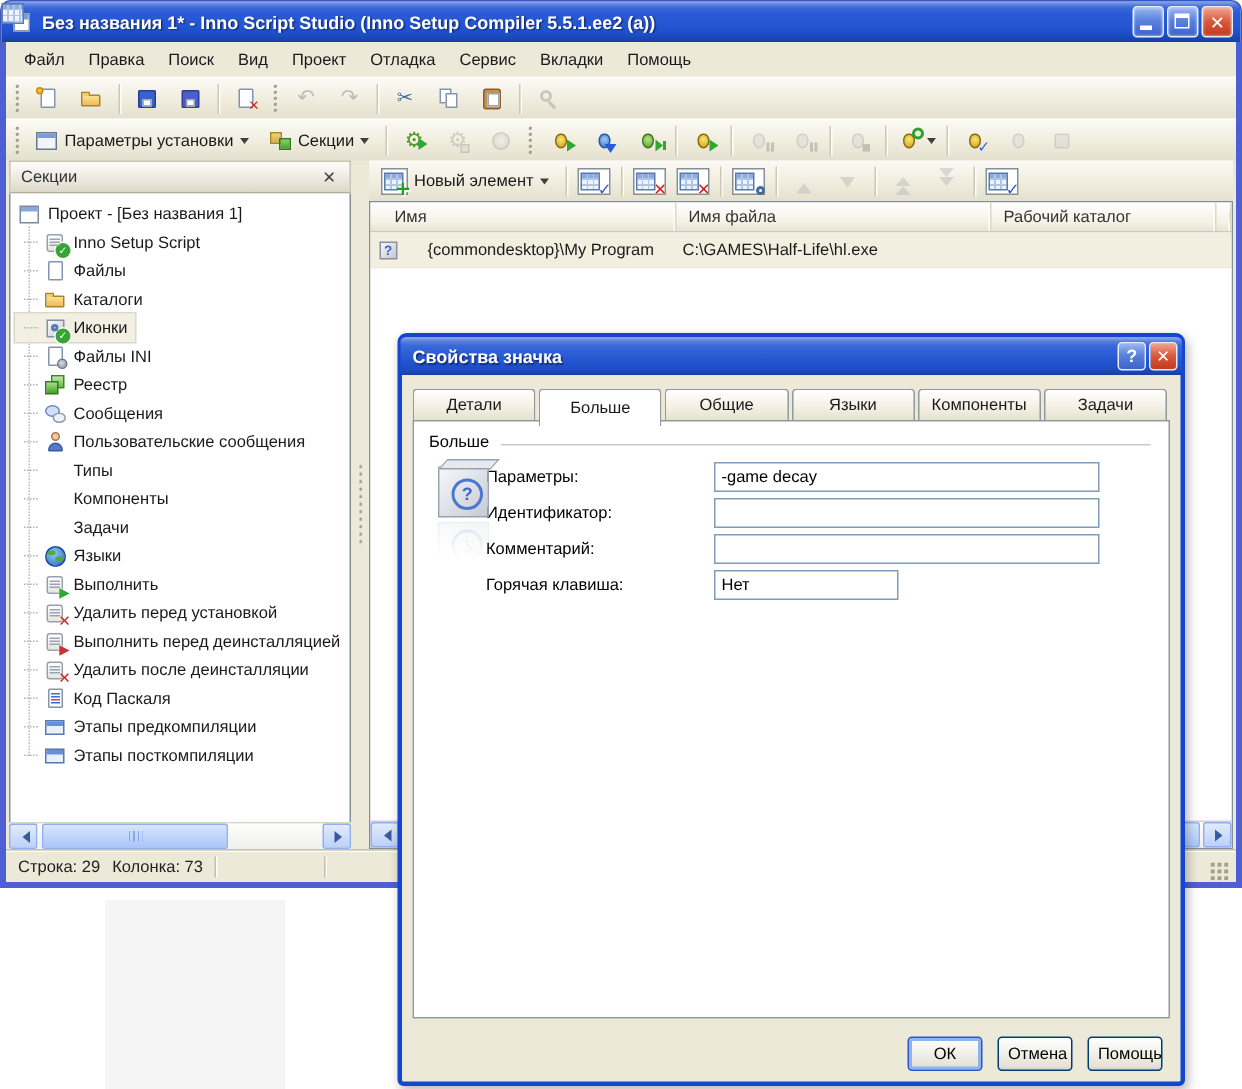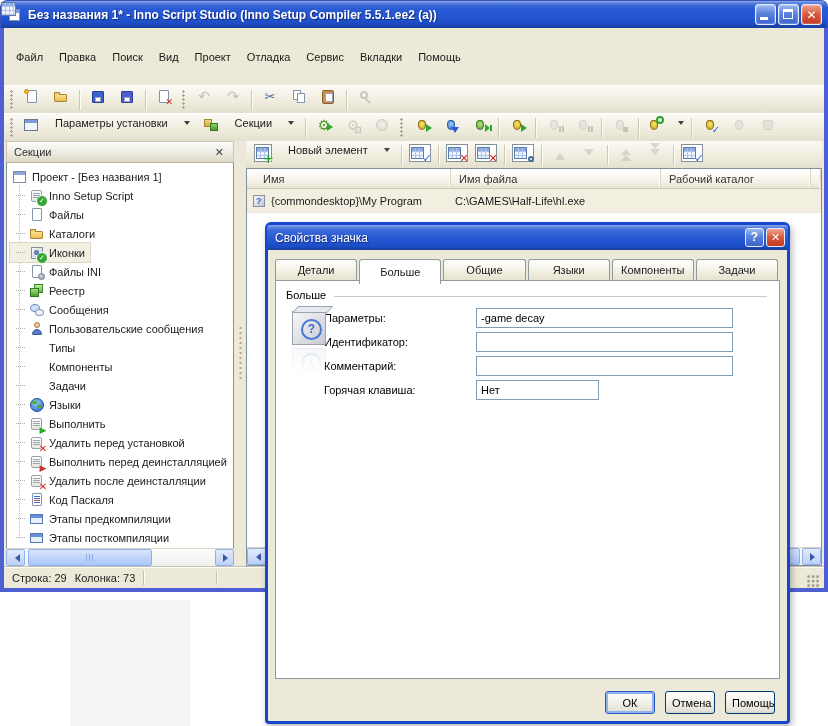--- a/index.html
+++ b/index.html
@@ -18,28 +18,28 @@
     background:linear-gradient(180deg,#9db9f2 0%,#5a82dd 45%,#3b63cc 100%);box-shadow:inset 0 0 2px rgba(255,255,255,.7)}
   .wbtn.red{background:linear-gradient(180deg,#efa493 0%,#d9573a 50%,#c23a21 100%)}
   .wbtn.i-minimize-icon::before{content:"";position:absolute;left:4px;bottom:4px;width:8px;height:3px;background:#fff}
   .wbtn.i-maximize-icon::before{content:"";position:absolute;left:4px;top:4px;width:10px;height:10px;box-sizing:border-box;
     border:1px solid #fff;border-top:3px solid #fff}
   .wbtn.i-close-icon::before{content:"✕";position:absolute;left:0;right:0;top:2px;text-align:center;
     color:#fff;font:bold 12px/16px "DejaVu Sans",sans-serif}
   .winbody{height:564px;box-sizing:border-box;border:4px solid #4e5fd3;border-top:none;background:#ece9d8;
     display:flex;flex-direction:column}
   
-  .menubar{height:23px;display:flex;align-items:center;padding:17px 4px;background:#ece9d8}
+  .menubar{height:23px;display:flex;align-items:center;padding:0 4px;background:#ece9d8}
   .mitem{padding:3px 8px;border-radius:2px;cursor:default}
   .toolbar{height:27px;display:flex;align-items:center;padding:0 3px;gap:1px;
     background:linear-gradient(180deg,#fbfaf5 0%,#f0edde 55%,#e4e0cf 100%);border-top:1px solid #fffef8}
   .grip{width:4px;height:20px;margin:0 3px;
     background-image:radial-gradient(circle at 1.5px 1.5px,#aaa591 1px,transparent 1.3px);background-size:4px 4px}
   .sep{width:1px;height:20px;background:#cdc8b6;box-shadow:1px 0 0 #fffef6;margin:0 3px}
-  .tbtn{height:22px;min-width:22px;display:flex;justify-content:center;gap:16px;
+  .tbtn{height:22px;min-width:22px;display:flex;align-items:center;justify-content:center;gap:4px;
     padding:0 2px;border-radius:2px;border:1px solid transparent}
   .tbtn.labeled{padding:0 6px 0 4px}
   .tlbl{white-space:nowrap}
   .dd{width:0;height:0;border:3px solid transparent;border-top:4px solid #404040;margin-top:4px}
   .dis{opacity:.42;filter:grayscale(.9)}
   
   .ic{position:relative;width:16px;height:16px;flex:none;display:inline-block}
   .ic::before,.ic::after{box-sizing:border-box}
   .i-app-icon::before{content:"";position:absolute;left:2px;top:2px;width:11px;height:12px;background:#fff;border:1px solid #8494ac}
   .i-app-icon::after{content:"";position:absolute;left:3px;top:3px;width:9px;height:3px;background:#7a9cd8}
@@ -162,21 +162,21 @@
   .splitter{width:12px;display:flex;align-items:center;justify-content:center}
   .sgrip{width:3px;height:56px;background-image:radial-gradient(circle at 1.5px 2px,#a8a28e 1px,transparent 1.2px);background-size:3px 5px}
   .main-area{flex:1;display:flex;flex-direction:column;min-width:0;padding-right:2px}
   .list-toolbar{border-top:none}
   .grid{flex:1;display:flex;flex-direction:column;background:#fff;border:1px solid #839097;min-height:0}
   .gridhead{height:19px;display:flex;background:linear-gradient(#ffffff,#f4f1e5 70%,#e7e3d2);border-bottom:1px solid #cfcaba}
   .hcell{display:flex;align-items:center;padding-left:8px;box-sizing:border-box;white-space:nowrap;overflow:hidden;
     border-right:1px solid #dcd7c6;box-shadow:inset -1px 0 0 #fffef8;color:#333}
   .hcell:first-child{padding-left:16px}
   .gridrow{height:23px;display:flex;align-items:center;background:#f2efe1;border-bottom:1px solid #eceadb}
-  .gcell{display:flex;align-items:center;gap:4px;padding-left:4px;box-sizing:border-box;white-space:nowrap;overflow:hidden}
+  .gcell{display:flex;align-items:center;gap:18px;padding-left:4px;box-sizing:border-box;white-space:nowrap;overflow:hidden}
   .gridfill{flex:1;background:#fff}
   
   .hscroll{height:17px;display:flex;align-items:stretch;background:#f4f3ee;border-top:1px solid #d8d4c4;flex:none}
   .sarrow{width:17px;flex:none;background:linear-gradient(#e3ebfc,#bcd0f8);border:1px solid #8fb0ee;border-radius:2px;position:relative}
   .sarrow.left::before{content:"";position:absolute;left:4px;top:4px;border:4px solid transparent;border-right:5px solid #3a5a9e}
   .sarrow.right::before{content:"";position:absolute;left:7px;top:4px;border:4px solid transparent;border-left:5px solid #3a5a9e}
   .strack{flex:1;position:relative;background:linear-gradient(#fdfdfc,#efefec)}
   .sthumb{position:absolute;top:0;bottom:0;background:linear-gradient(#d8e5fc,#aac6f8);border:1px solid #90b0ec;border-radius:2px}
   .sthumb::before{content:"";position:absolute;left:50%;top:4px;bottom:4px;width:9px;margin-left:-4px;
     background:repeating-linear-gradient(90deg,#86a8e8 0 1px,transparent 1px 3px)}
@@ -187,21 +187,21 @@
   .sp56{width:56px}
   .rgrip{width:14px;height:14px;align-self:flex-end;
     background-image:radial-gradient(circle at 2px 2px,#a39e89 1.4px,transparent 1.6px);background-size:4.5px 4.5px;background-position:bottom right}
   
   .bgblock{position:absolute;left:70px;top:600px;width:120px;height:126px;background:#f5f5f5;z-index:0}
   
   .dialog{position:absolute;left:265px;top:222px;width:525px;height:502px;z-index:10;box-sizing:border-box;
     border:3px solid #1645cf;border-radius:6px 6px 4px 4px;background:#ece9d8;box-shadow:2px 3px 7px rgba(0,0,0,.28)}
   .dlg-title{height:25px;display:flex;align-items:center;gap:3px;padding:0 3px 0 8px;border-radius:3px 3px 0 0;margin:0 -1px;
     background:linear-gradient(180deg,#8cabe8 0%,#5880dd 10%,#3a68d8 22%,#2456d2 60%,#1d4dc6 85%,#173f9f 100%)}
-  .dtitle{flex:1;color:#fff;font-weight:normal;font-size:12px;text-shadow:1px 1px 1px rgba(16,36,106,.85);white-space:nowrap;overflow:hidden}
+  .dtitle{flex:1;color:#fff;font-weight:bold;font-size:12px;text-shadow:1px 1px 1px rgba(16,36,106,.85);white-space:nowrap;overflow:hidden}
   .dbtn{width:19px;height:19px;border-radius:3px;border:1px solid #e7ecf8;position:relative;box-sizing:border-box;
     background:linear-gradient(180deg,#9db9f2 0%,#5a82dd 45%,#3b63cc 100%)}
   .dbtn.red{background:linear-gradient(180deg,#efa493 0%,#d9573a 50%,#c23a21 100%)}
   .dbtn.i-help-icon::before{content:"?";position:absolute;inset:0;text-align:center;color:#fff;font:bold 12px/17px "Liberation Sans",sans-serif}
   .dbtn.i-close-icon::before{content:"✕";position:absolute;inset:0;text-align:center;color:#fff;font:bold 11px/17px "DejaVu Sans",sans-serif}
   .tabs{display:flex;padding:9px 7px 0;height:22px;position:relative;z-index:2}
   .tab{flex:1;height:20px;line-height:20px;text-align:center;margin-right:2px;white-space:nowrap;overflow:hidden;
     background:linear-gradient(#ffffff,#f2efe2 60%,#e6e2d0);border:1px solid #919b9c;border-bottom:none;border-radius:3px 3px 0 0}
   .tab.active{height:24px;line-height:24px;background:#fff;margin-bottom:-1px;box-shadow:inset 0 2px 0 #fdfdfd}
   .tabpanel{position:absolute;left:7px;right:7px;top:55px;height:399px;background:#fff;border:1px solid #919b9c;box-sizing:border-box;z-index:1}

